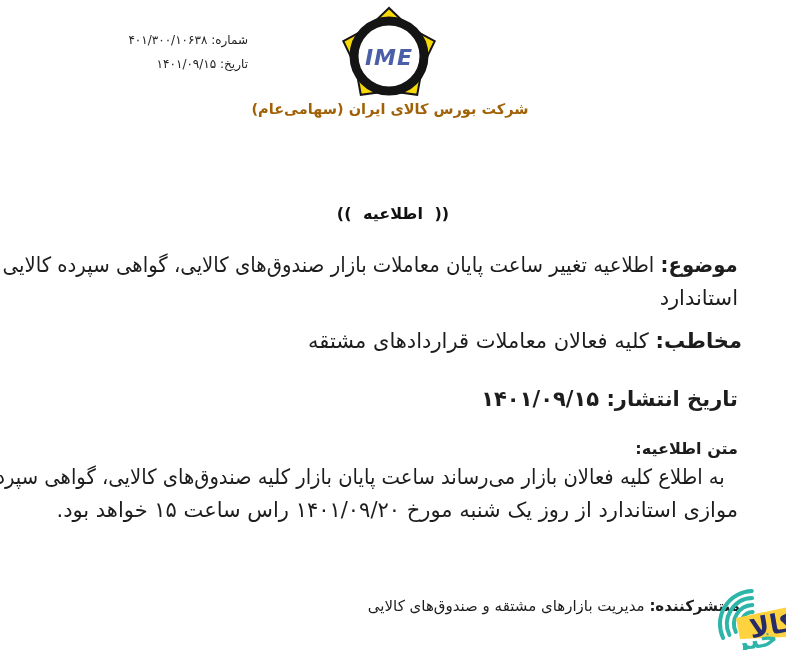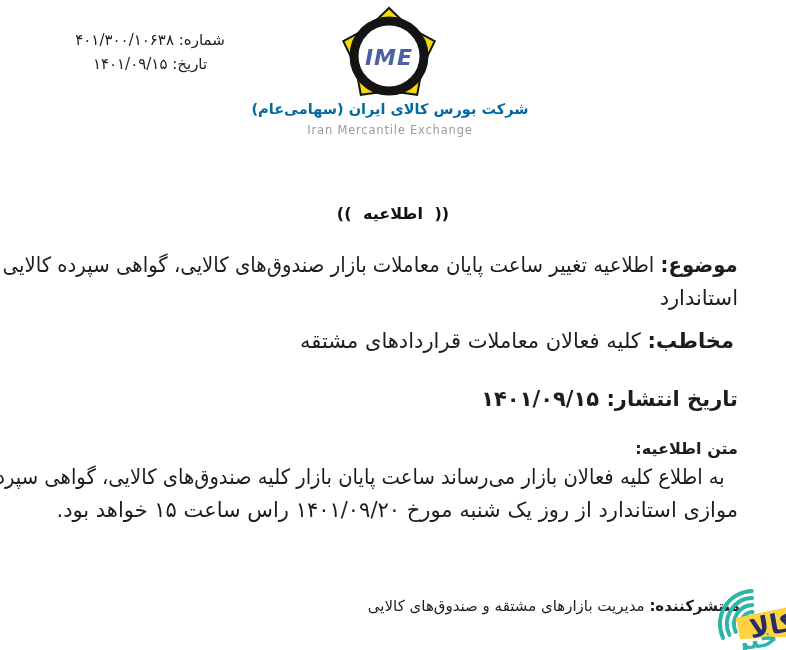--- a/index.html
+++ b/index.html
@@ -3,44 +3,44 @@
 <meta charset="utf-8">
 <style>
   html,body { margin:0; padding:0; background:#ffffff; }
   .page {
     position:relative; width:786px; height:650px; background:#ffffff;
     overflow:hidden; font-family:"DejaVu Sans", sans-serif; color:#1d1d1d;
   }
   
   .meta {
     position:absolute; top:29px; left:52px; width:196px;
-    direction:rtl; text-align:center; font-size:15px; line-height:23.5px; color:#232323;
+    direction:rtl; text-align:right; font-size:12px; line-height:23.5px; color:#232323;
   }
   .meta-row { white-space:nowrap; }
   
   .emblem { position:absolute; left:339px; top:6px; width:100px; height:100px; }
   .org-fa {
     position:absolute; top:101px; left:223px; width:334px; text-align:center;
-    direction:rtl; font-weight:bold; font-size:14.5px; color:#0369a1;
+    direction:rtl; font-weight:bold; font-size:14.5px; color:#a16207;
   }
   .org-en {
     position:absolute; top:123px; left:223px; width:334px; text-align:center;
     font-size:11.5px; color:#9a9a9a; letter-spacing:0.8px;
   }
   
   .doc-title {
     position:absolute; top:204px; left:0; width:100%; text-align:center;
     direction:rtl; font-weight:bold; font-size:16px; word-spacing:6px; color:#111;
   }
   
   .para { position:absolute; direction:rtl; font-size:21px; color:#1d1d1d; }
   .line { white-space:nowrap; line-height:33px; text-align:right; }
   .lbl { font-weight:bold; }
   #subject   { top:249px; right:48px; left:60px; }
-  #audience  { top:325px; right:52px; left:200px; }
+  #audience  { top:325px; right:44px; left:200px; }
   #pubdate   { top:383px; right:48px; left:295px; font-weight:bold; }
   #body-head { top:432px; right:48px; left:300px; font-weight:bold; font-size:16px; }
   #body-text { top:461px; right:48px; left:76px; }
   #body-text .indent { text-indent:7px; }
   #publisher { top:590px; right:46px; left:200px; font-size:15px; }
   
   .watermark { position:absolute; left:700px; top:562px; width:112px; height:88px; }
 </style>
 </head>
 <body>
@@ -58,21 +58,20 @@
     </div>
   </div>
 
   <svg class="emblem" viewBox="0 0 100 100">
     <polygon points="50,2 29.4,21.7 4.3,35.2 16.7,60.8 21.8,88.8 50,85 78.2,88.8 83.3,60.8 95.7,35.2 70.6,21.7" stroke-width="2" fill="#f7d908" stroke="#141414"></polygon>
     <circle cx="50" cy="50" r="35" fill="#ffffff" stroke-width="9" stroke="#141414"></circle>
     <text x="50" y="58.5" text-anchor="middle" font-family="DejaVu Sans, sans-serif" font-size="22" font-weight="bold" font-style="italic" letter-spacing="1" fill="#4a5fa8">IME</text>
   </svg>
 
   <div class="org-fa">شرکت بورس کالای ایران (سهامی‌عام)</div>
-  <div class="org-en">Iran Mercantile Exchange</div>
 
   <div class="doc-title">(( اطلاعیه ))</div>
 
   <div class="para" id="subject">
     <div class="line"><span class="fit" style="display: inline-block; transform-origin: 100% 50%; transform: scaleX(0.936606);"><span class="lbl">موضوع:</span> <span>اطلاعیه تغییر ساعت پایان معاملات بازار صندوق‌های کالایی، گواهی سپرده کالایی پیوسته و سلف موازی</span></span></div>
     <div class="line"><span>استاندارد</span></div>
   </div>
 
   <div class="para" id="audience">
     <div class="line"><span class="fit"><span class="lbl">مخاطب:</span> <span>کلیه فعالان معاملات قراردادهای مشتقه</span></span></div>

